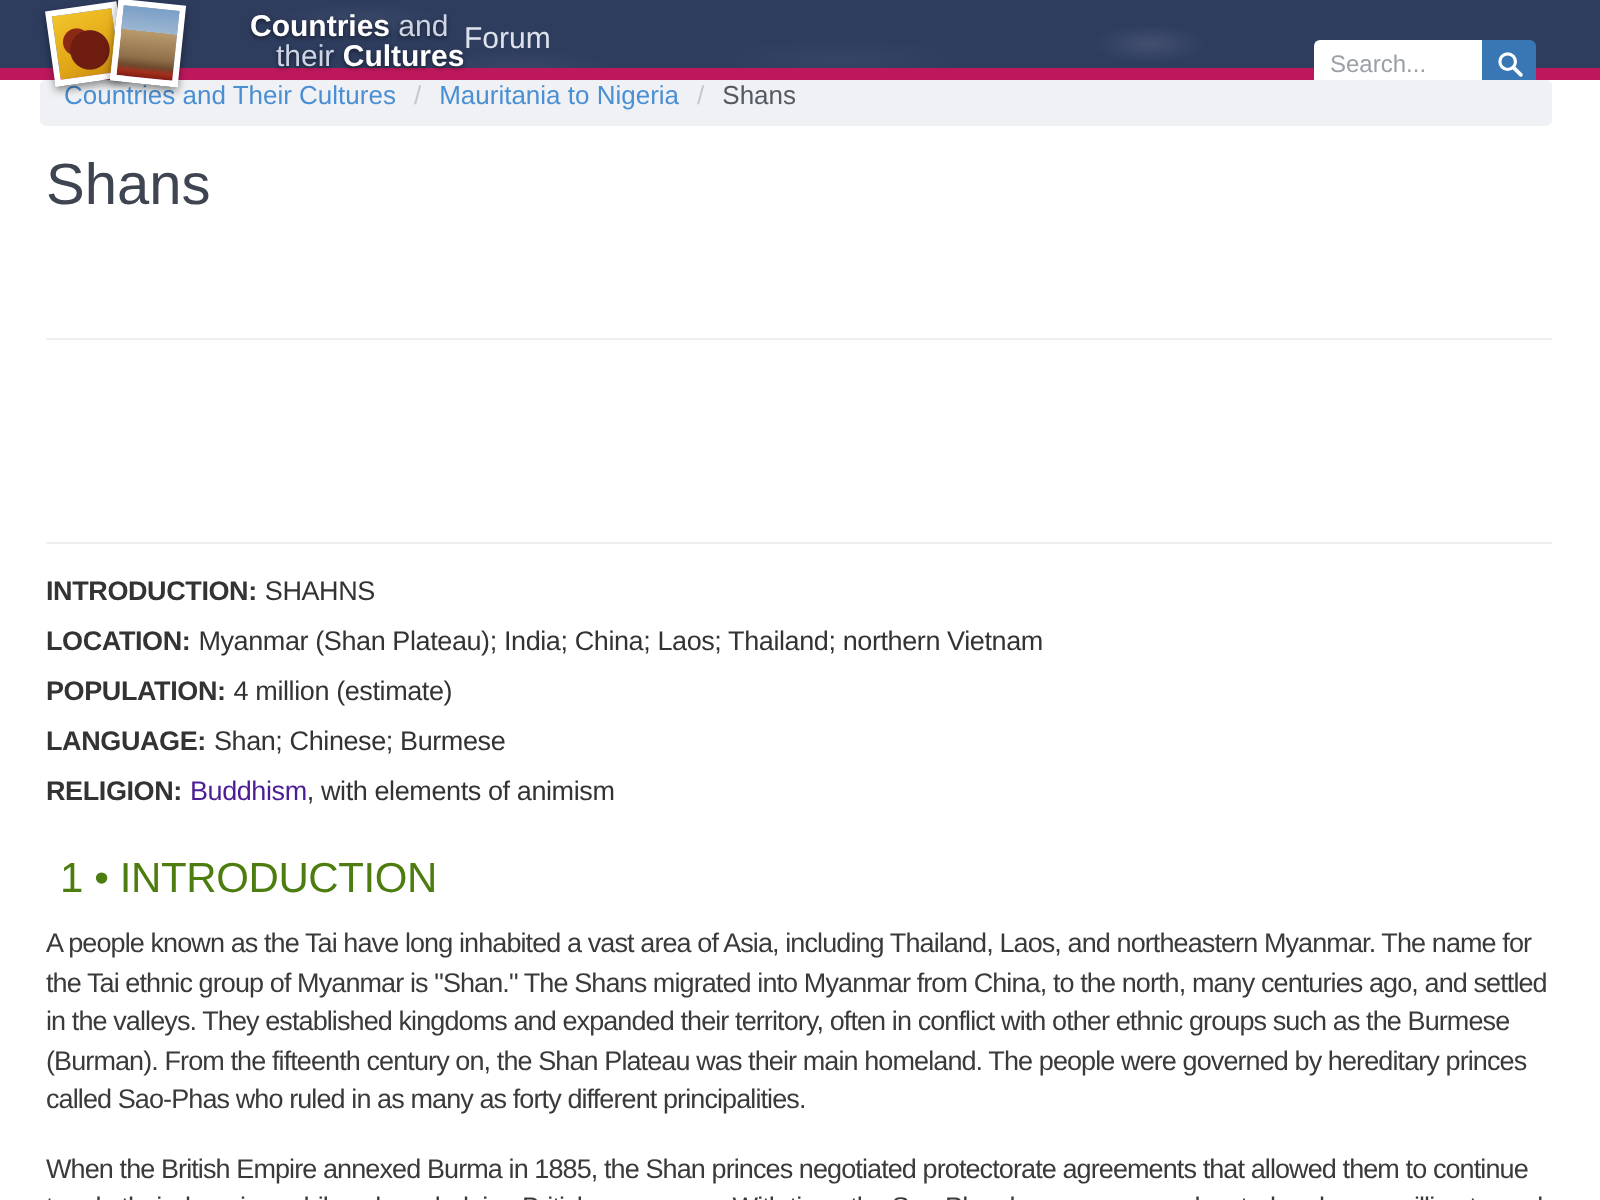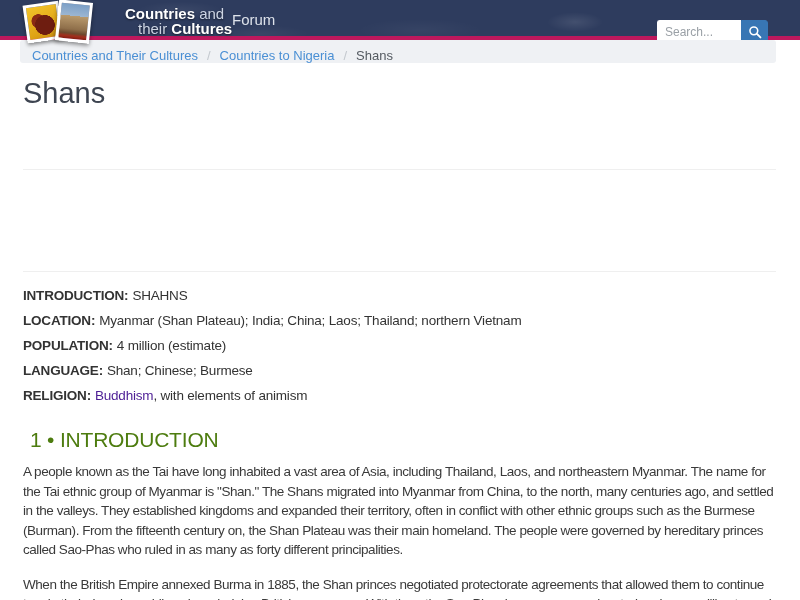--- a/index.html
+++ b/index.html
@@ -10,21 +10,21 @@
     width: 800px; height: 600px;
     overflow: hidden;
     background: #ffffff;
   }
 
   
   .site-header {
     position: relative;
     height: 40px;
     background: #2e3c5e;
-    border-bottom: 4px solid #be185d;
+    border-bottom: 6px solid #be185d;
   }
   .site-header::before {
     
     content: "";
     position: absolute; inset: 0;
     background:
       radial-gradient(ellipse 40px 14px at 575px 22px, rgba(255,255,255,0.10), transparent 70%),
       radial-gradient(ellipse 60px 12px at 180px 10px, rgba(255,255,255,0.06), transparent 70%),
       radial-gradient(ellipse 90px 16px at 420px 30px, rgba(255,255,255,0.04), transparent 70%),
       radial-gradient(ellipse 70px 13px at 260px 34px, rgba(255,255,255,0.05), transparent 70%);
@@ -83,21 +83,21 @@
     display: flex; align-items: center; justify-content: center;
     cursor: pointer;
   }
 
   
   .breadcrumb {
     margin: 0 24px 0 20px;
     height: 23px;
     background: #eff1f4;
     border-radius: 3px;
-    display: flex; align-items: flex-end;
+    display: flex; align-items: flex-start;
     padding-left: 12px;
     font-size: 13px;
     position: relative; z-index: 1;
   }
   .breadcrumb a { color: #4a8fd4; text-decoration: none; cursor: pointer; }
   .breadcrumb .sep { color: #c3c8ce; padding: 0 9px; }
   .breadcrumb .current { color: #545a61; }
 
   
   .content { padding: 0 24px 0 23px; color: #3a3a3a; }
@@ -153,21 +153,21 @@
           <circle cx="7.5" cy="7.5" r="5" stroke="#ffffff" stroke-width="2"></circle>
           <line x1="11.5" y1="11.5" x2="16" y2="16" stroke="#ffffff" stroke-width="2.4" stroke-linecap="round"></line>
         </svg>
       </button>
     </div>
   </header>
 
   <nav class="breadcrumb">
     <a>Countries and Their Cultures</a>
     <span class="sep">/</span>
-    <a>Countries to Nigeria</a>
+    <a>Mauritania to Nigeria</a>
     <span class="sep">/</span>
     <span class="current">Shans</span>
   </nav>
 
   <main class="content">
     <h1 class="page-title">Shans</h1>
 
     <hr class="rule rule-1">
     <div class="ad-slot"></div>
     <hr class="rule">

